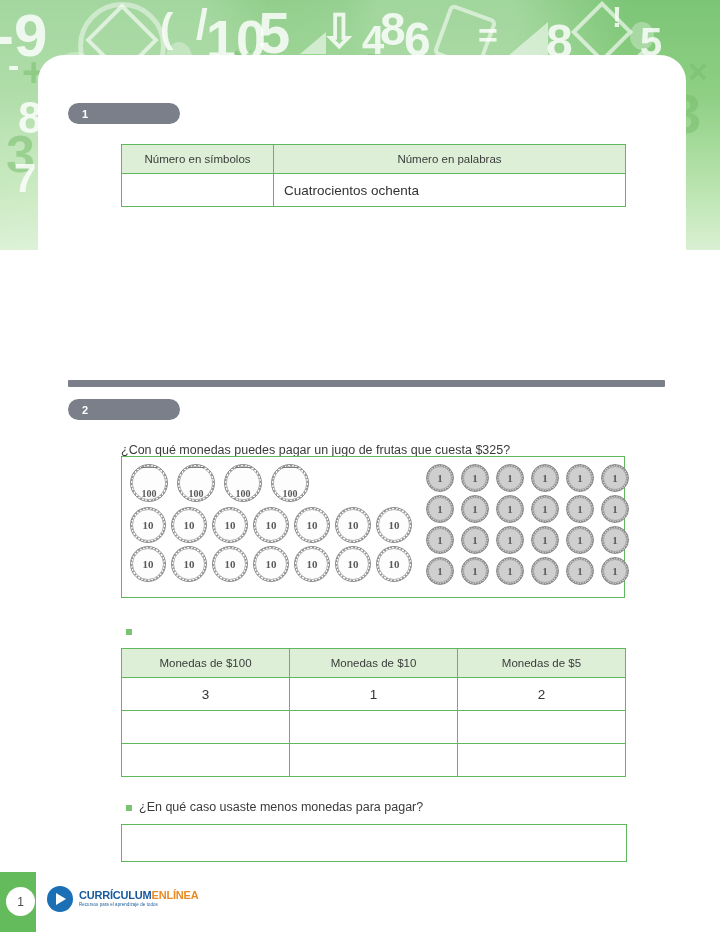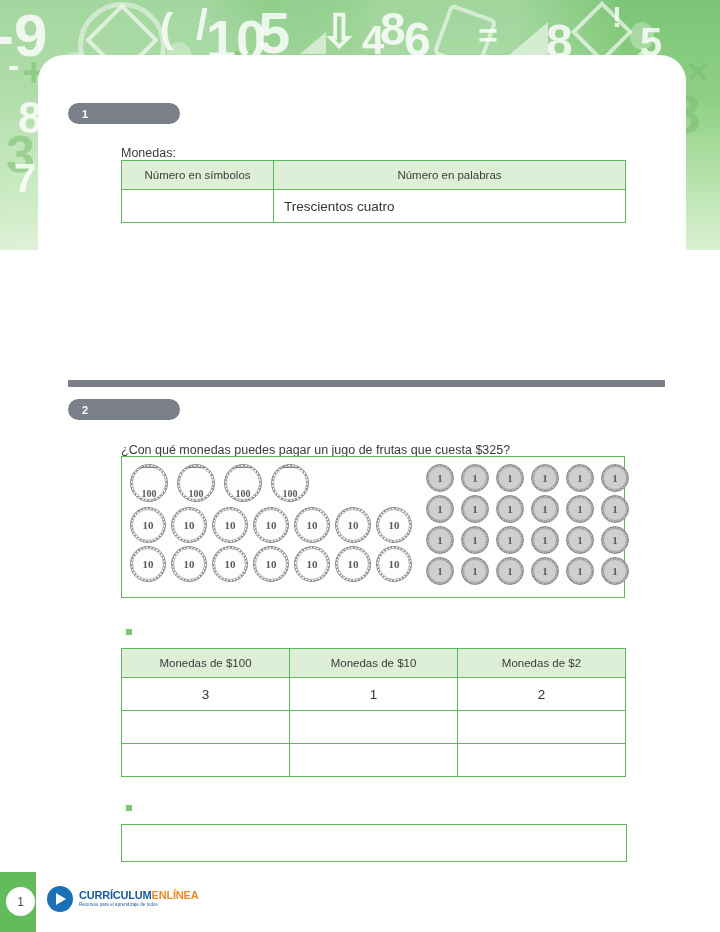--- a/index.html
+++ b/index.html
@@ -237,35 +237,35 @@
 <div id="page-card"></div>
 
 <div style="position:absolute;left:68px;top:103px;">
   <div class="ex-badge">
       <span>1</span>
     </div>
 </div>
 
 <div style="position:absolute;left:121px;top:133px;" class="prompt">Monedas:</div>
 
-<table class="gt" style="position:absolute;left:121px;top:160px;width:504px;">
+<table class="gt" style="position:absolute;left:121px;top:144px;width:504px;">
   <colgroup>
       <col style="width:152px">
       <col style="width:352px">
     </colgroup>
   <thead>
     <tr>
       <th>Número en símbolos</th>
       <th>Número en palabras</th>
     </tr>
   </thead>
   <tbody>
     <tr>
       <td class="num"></td>
-      <td class="word">Trescientos cuatro</td>
+      <td class="word">Cuatrocientos ochenta</td>
     </tr>
   </tbody>
 </table>
 
 <div id="divider"></div>
 
 <div style="position:absolute;left:68px;top:399px;">
   <div class="ex-badge">
       <span>2</span>
     </div>
@@ -515,21 +515,21 @@
 <table class="gt" style="position:absolute;left:121px;top:648px;width:504px;">
   <colgroup>
       <col style="width:168px">
       <col style="width:168px">
       <col style="width:168px">
     </colgroup>
   <thead>
     <tr>
       <th>Monedas de $100</th>
       <th>Monedas de $10</th>
-      <th>Monedas de $2</th>
+      <th>Monedas de $5</th>
     </tr>
   </thead>
   <tbody>
     <tr>
       <td class="num">3</td>
       <td class="num">1</td>
       <td class="num">2</td>
     </tr>
     <tr>
       <td class="num"></td>
@@ -539,20 +539,21 @@
     <tr>
       <td class="num"></td>
       <td class="num"></td>
       <td class="num"></td>
     </tr>
   </tbody>
 </table>
 
 <div class="bullet-line" style="position:absolute;left:126px;top:800px;width:500px;">
   <span class="sq"></span>
+  <span>¿En qué caso usaste menos monedas para pagar?</span>
 </div>
 
 <div class="answer-box" style="position:absolute;left:121px;top:824px;width:504px;"></div>
 
 <div id="footer-accent"></div>
 <div id="page-circle">1</div>
 
 <div id="logo">
   <div id="logo-mark">
       <div class="play"></div>

